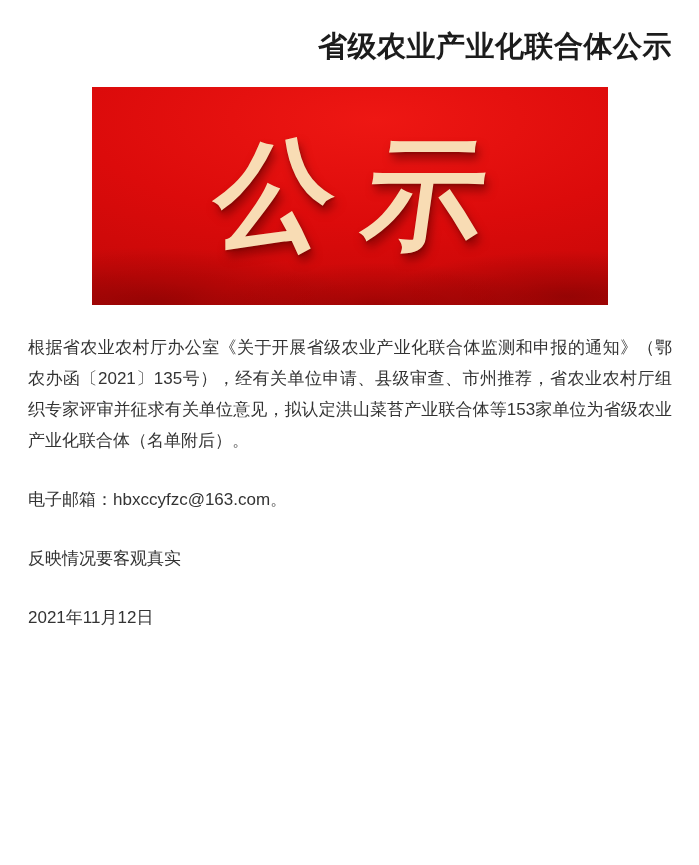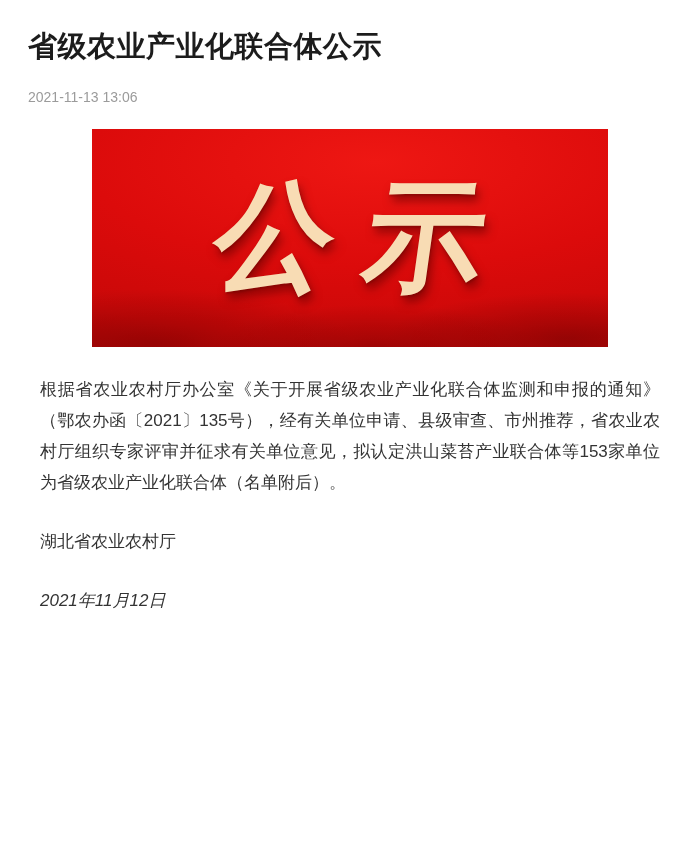--- a/index.html
+++ b/index.html
@@ -18,20 +18,21 @@
     padding: 0 27px 0 28px;
   }
   .page-title {
     margin: 0;
     padding-top: 30px;
     font-size: 29px;
     line-height: 33px;
     font-weight: bold;
     color: #1c1c1c;
     letter-spacing: 0.5px;
+    text-align: right;
   }
   .publish-date {
     margin-top: 26px;
     font-size: 14px;
     line-height: 16px;
     color: #9b9b9b;
   }
   .banner {
     position: relative;
     width: 516px;
@@ -50,48 +51,47 @@
     font-size: 120px;
     font-weight: bold;
     color: #f8dcb4;
     letter-spacing: 30px;
     margin-right: -30px;
     transform: skewX(-8deg);
     text-shadow: 4px 7px 10px rgba(90, 0, 0, 0.55), 1px 2px 2px rgba(120, 8, 0, 0.45);
     user-select: none;
   }
   .body-text p {
-    margin: 28px 12px;
+    margin: 28px 0;
     font-size: 17px;
     line-height: 31px;
     color: #333333;
     text-align: justify;
   }
   .body-text p:first-child {
     margin-top: 27px;
   }
   .body-text p:last-child {
     margin-bottom: 0;
-    font-style: italic;
   }
 </style>
 </head>
 <body>
 
 <div class="page">
   <div class="article">
 
     <h1 class="page-title">省级农业产业化联合体公示</h1>
 
-    <div class="publish-date">2021-11-13 13:06</div>
 
     <div class="banner">
       <span class="banner-text">公示</span>
     </div>
 
     <div class="body-text">
       <p>根据省农业农村厅办公室《关于开展省级农业产业化联合体监测和申报的通知》（鄂农办函〔2021〕135号），经有关单位申请、县级审查、市州推荐，省农业农村厅组织专家评审并征求有关单位意见，拟认定洪山菜苔产业联合体等153家单位为省级农业产业化联合体（名单附后）。</p>
-      <p>湖北省农业农村厅</p>
+      <p>电子邮箱：hbxccyfzc@163.com。</p>
+      <p>反映情况要客观真实</p>
       <p>2021年11月12日</p>
     </div>
 
   </div>
 </div>
 
 </body></html>

